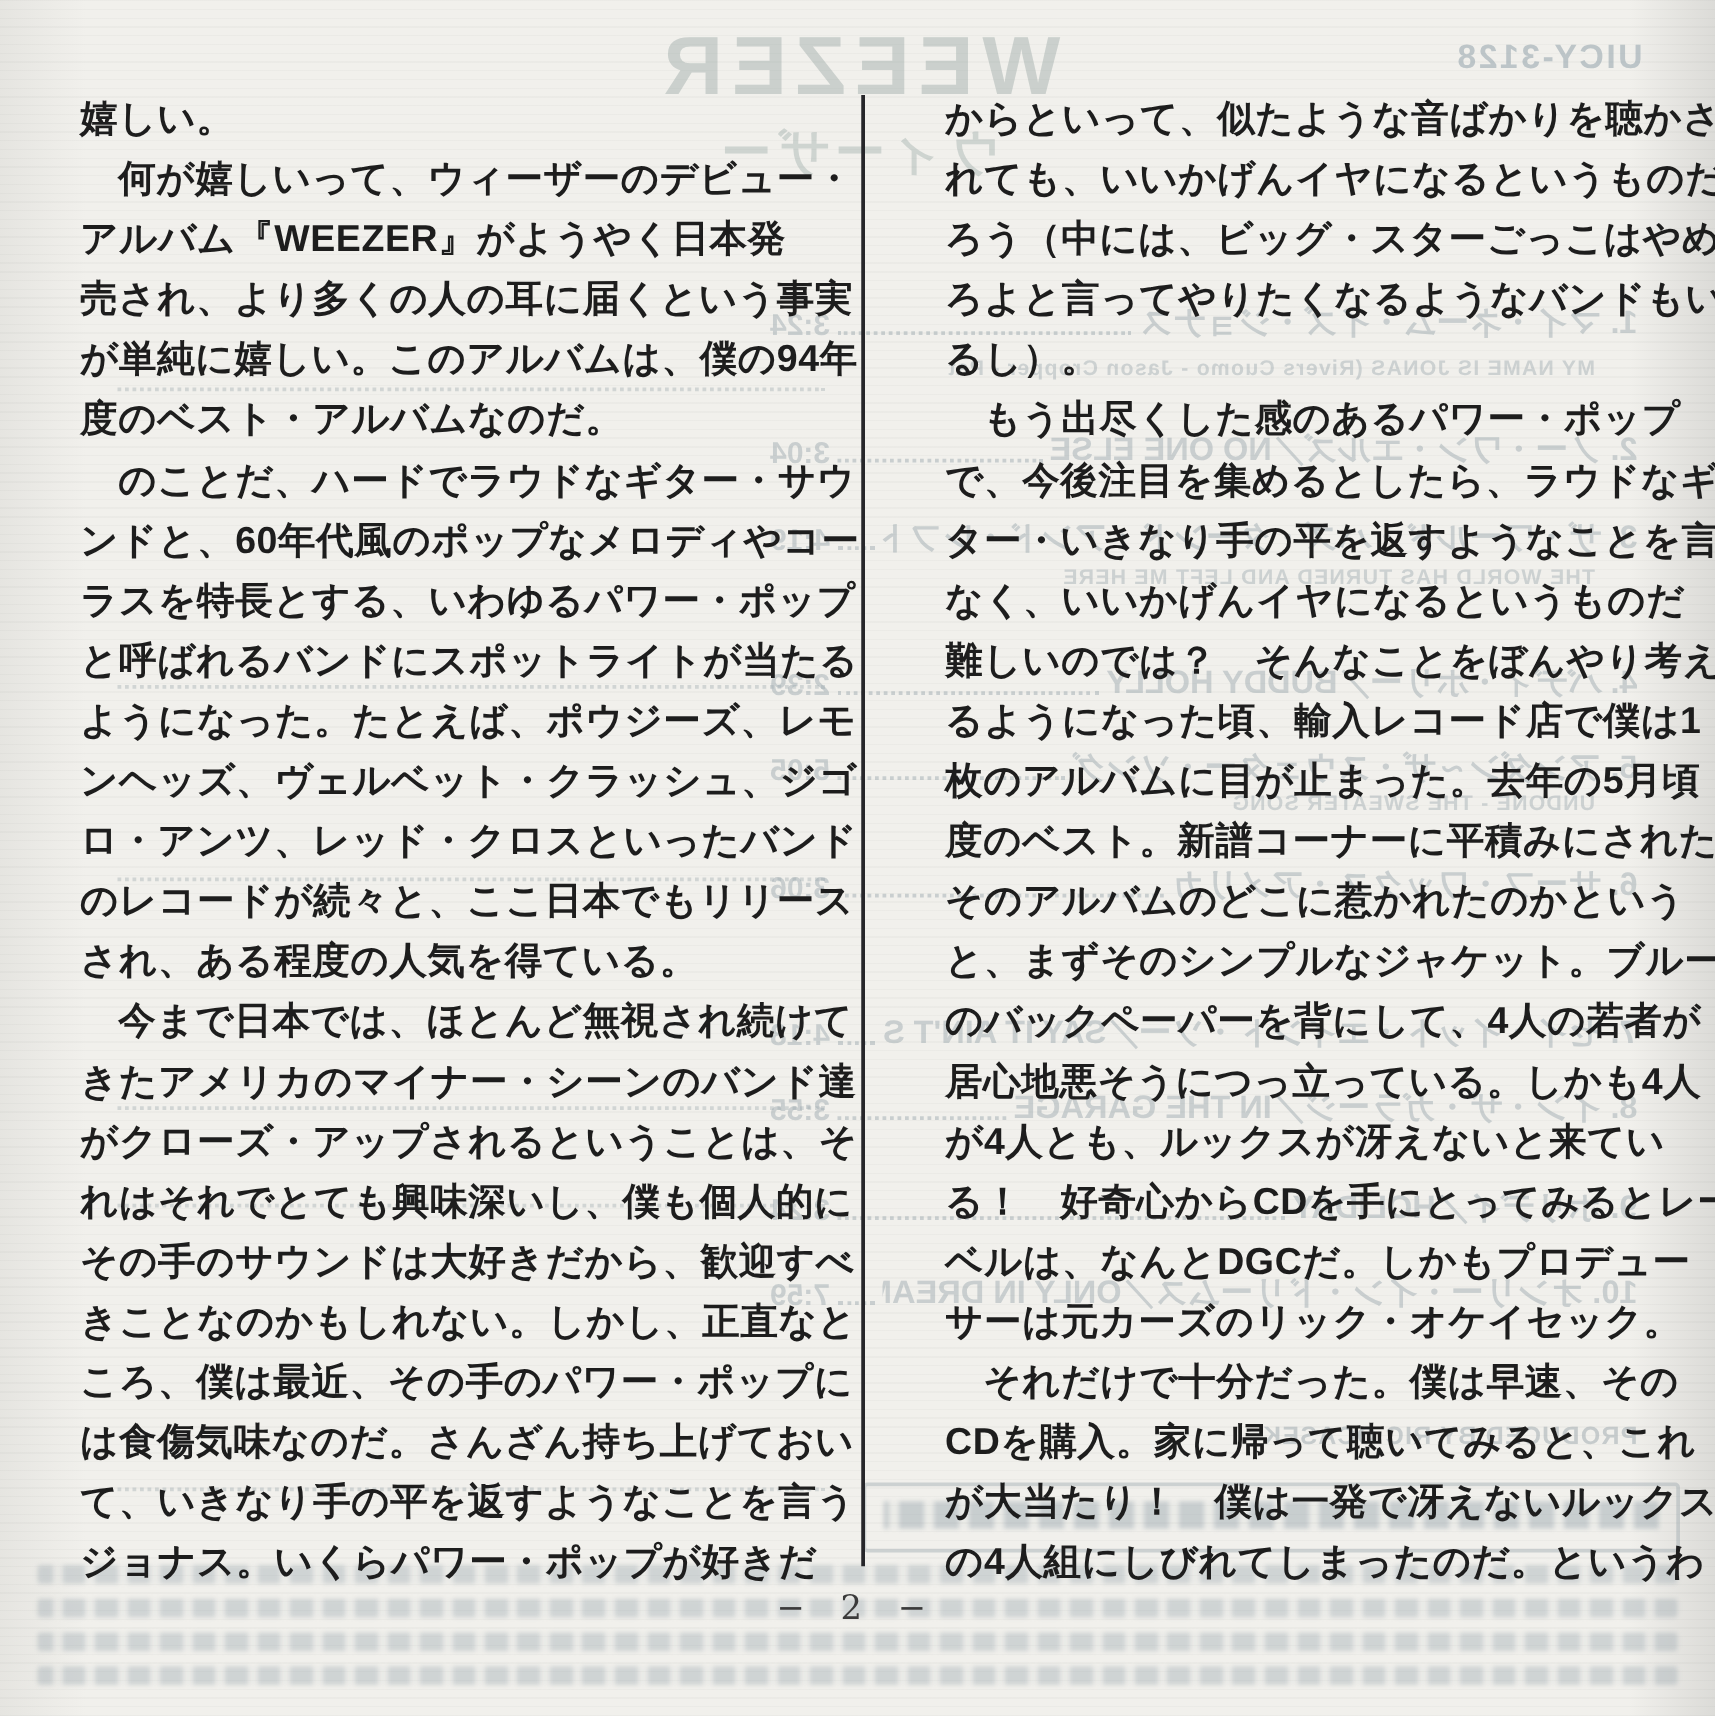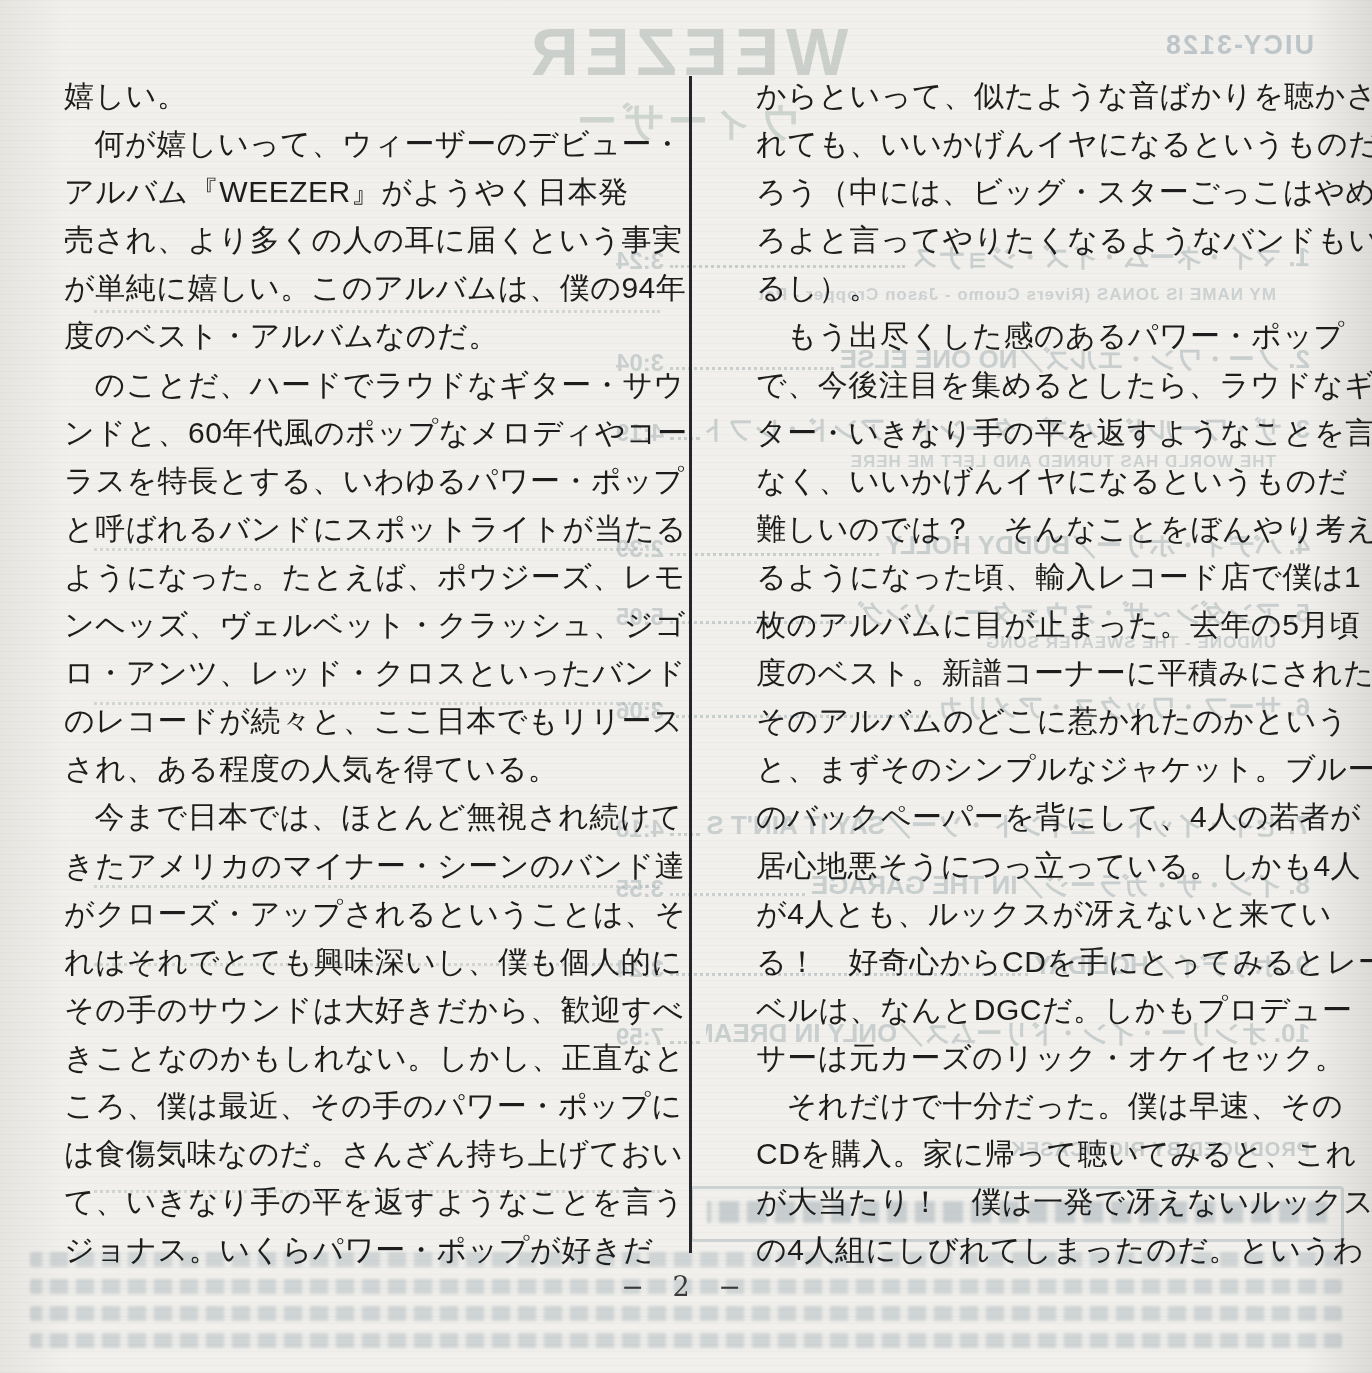--- a/index.html
+++ b/index.html
@@ -82,21 +82,21 @@
   
   .col{
     position:absolute;top:72px;
     font-size:30px;line-height:48.1px;
     letter-spacing:0.5px;
     font-weight:500;
     color:#1d1d1d;
   }
   .col-left{left:64px;width:600px;}
   .col-right{left:756px;width:606px;}
-  .line{white-space:pre;height:48.1px;}
+  .line{white-space:pre;height:48.1px;font-weight:bold;}
 
   .divider{
     position:absolute;left:689px;top:76px;width:3px;height:1177px;
     background:#26262a;
   }
   .page-number{
     position:absolute;left:0;top:1271px;width:1372px;
     text-align:center;
     font-family:"DejaVu Serif",serif;
     font-size:27px;letter-spacing:10px;

